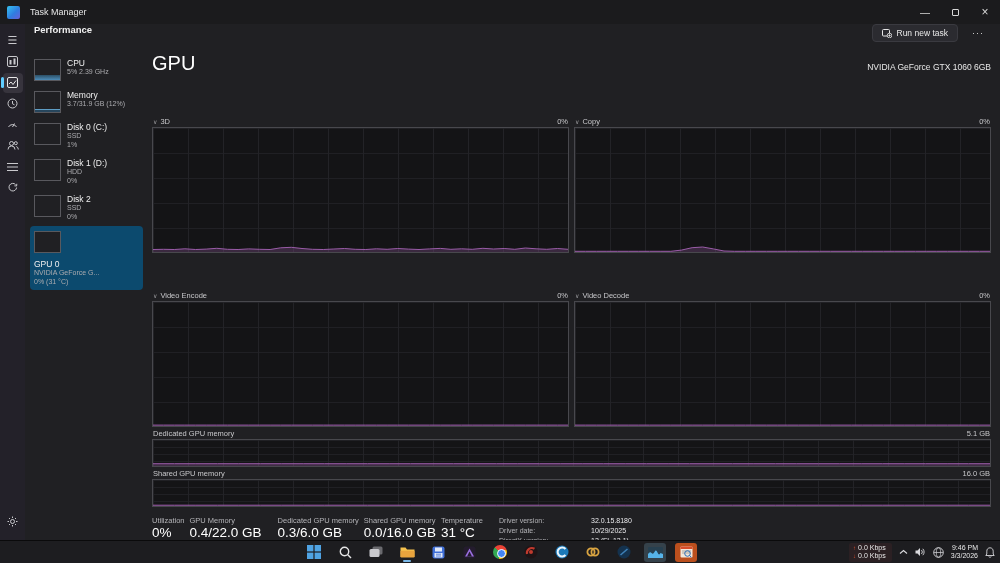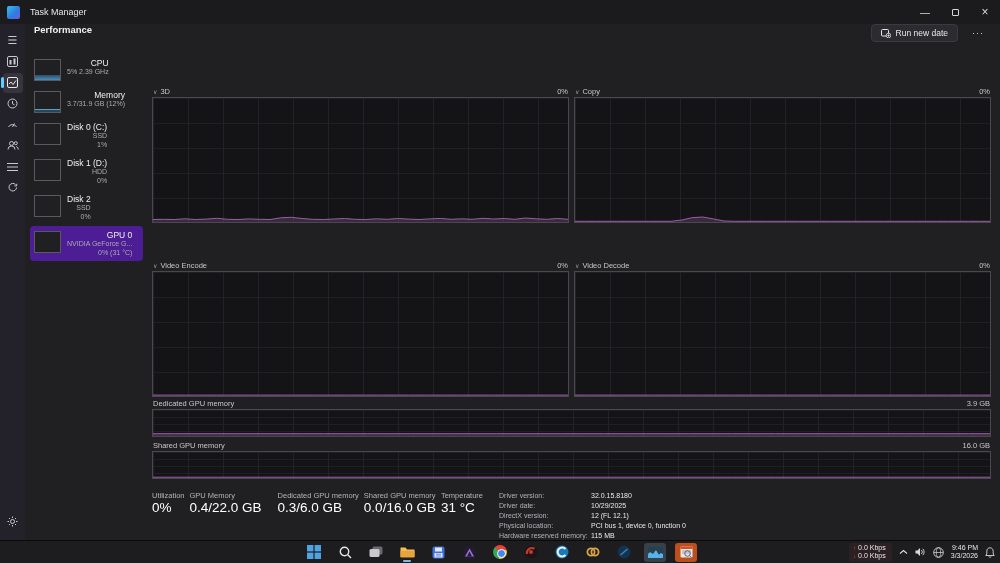--- a/index.html
+++ b/index.html
@@ -35,23 +35,23 @@
   .content-header { height:25px; display:flex; align-items:flex-start; padding:0 10px 0 9px; }
   .page-title { font-size:9.5px; font-weight:bold; color:#f0f0f0; }
   .header-actions { margin-left:auto; display:flex; align-items:center; gap:8px; }
   .run-btn { display:flex; align-items:center; gap:5px; font-size:8.5px; color:#e8e8e8;
     background:#2b2b30; border:1px solid #3a3a40; border-radius:4px; padding:3px 9px; }
   .more-btn { font-size:9px; letter-spacing:1px; color:#e0e0e0; padding:2px 6px; border-radius:3px; }
 
   .content-body { flex:1; display:flex; min-height:0; }
 
   
-  .perf-sidebar { width:120px; padding:5px 2px 0 5px; display:flex; flex-direction:column; gap:1px;text-align:right; }
+  .perf-sidebar { width:120px; padding:5px 2px 0 5px; display:flex; flex-direction:column; gap:1px; }
   .perf-item { display:flex; gap:6px; padding:4px 3px 4px 4px; border-radius:4px; align-items:flex-start; }
-  .perf-item.selected { background:#4c1d95; }
+  .perf-item.selected { background:#0c4a6e;flex-direction:column; }
   .thumb { width:27px; height:22px; border:1px solid #59595e; background:#202023; flex:none;
     position:relative; overflow:hidden; margin-top:1px; }
   .thumb .fillarea { position:absolute; left:0; right:0; bottom:0; }
   .pi-text { min-width:0; }
   .pi-title { font-size:8.5px; color:#f0f0f0; line-height:10px; white-space:nowrap; }
   .pi-sub { font-size:7px; color:#ababaf; line-height:8.5px; white-space:nowrap; overflow:hidden; }
 
   
   .main { flex:1; padding:0 9px 0 7px; display:flex; flex-direction:column; min-width:0; }
   .main-header { display:flex; justify-content:space-between; align-items:flex-end; margin:3px 0 4px; }
@@ -198,21 +198,21 @@
     <div class="content-header">
       <div class="page-title">Performance</div>
       <div class="header-actions">
         <div class="run-btn">
           <svg width="10" height="10" viewBox="0 0 10 10">
               <rect x="0.5" y="1.5" width="7" height="6.5" rx="1" fill="none" stroke="#e8e8e8"></rect>
               <circle cx="7.5" cy="7.5" r="2.3" fill="#2b2b30" stroke="#e8e8e8" stroke-width="0.8"></circle>
               <line x1="7.5" y1="6.3" x2="7.5" y2="8.7" stroke="#e8e8e8" stroke-width="0.8"></line>
               <line x1="6.3" y1="7.5" x2="8.7" y2="7.5" stroke="#e8e8e8" stroke-width="0.8"></line>
             </svg>
-          <span>Run new date</span>
+          <span>Run new task</span>
         </div>
         <div class="more-btn">···</div>
       </div>
     </div>
 
     <div class="content-body">
 
       <div class="perf-sidebar">
 
         <div class="perf-item">
@@ -269,20 +269,24 @@
           <div class="pi-text">
             <div class="pi-title">GPU 0</div>
             <div class="pi-sub">NVIDIA GeForce G...</div>
             <div class="pi-sub">0% (31 °C)</div>
           </div>
         </div>
 
       </div>
 
       <div class="main">
+        <div class="main-header">
+          <div class="gpu-title">GPU</div>
+          <div class="gpu-name">NVIDIA GeForce GTX 1060 6GB</div>
+        </div>
 
         <div class="chart-row">
           <div class="chart-block">
             <div class="chart-head">
               <span class="chev">∨</span>
               <span>3D</span>
               <span class="right">0%</span>
             </div>
             <div class="chart-box tall">
                 <svg width="415" height="124" viewBox="0 0 415 124" preserveAspectRatio="none">
@@ -331,21 +335,21 @@
                   <polygon points="0.0,123.1 10.6,123.1 21.3,123.1 31.9,123.1 42.6,123.1 53.2,123.1 63.8,123.1 74.5,123.1 85.1,123.1 95.8,123.1 106.4,123.1 117.1,123.1 127.7,123.1 138.3,123.1 149.0,123.1 159.6,123.1 170.3,123.1 180.9,123.1 191.5,123.1 202.2,123.1 212.8,123.1 223.5,123.1 234.1,123.1 244.7,123.1 255.4,123.1 266.0,123.1 276.7,123.1 287.3,123.1 297.9,123.1 308.6,123.1 319.2,123.1 329.9,123.1 340.5,123.1 351.2,123.1 361.8,123.1 372.4,123.1 383.1,123.1 393.7,123.1 404.4,123.1 415.0,123.1 415,124 0,124" fill="rgba(130,80,140,0.3)"></polygon>
                   <polyline points="0.0,123.1 10.6,123.1 21.3,123.1 31.9,123.1 42.6,123.1 53.2,123.1 63.8,123.1 74.5,123.1 85.1,123.1 95.8,123.1 106.4,123.1 117.1,123.1 127.7,123.1 138.3,123.1 149.0,123.1 159.6,123.1 170.3,123.1 180.9,123.1 191.5,123.1 202.2,123.1 212.8,123.1 223.5,123.1 234.1,123.1 244.7,123.1 255.4,123.1 266.0,123.1 276.7,123.1 287.3,123.1 297.9,123.1 308.6,123.1 319.2,123.1 329.9,123.1 340.5,123.1 351.2,123.1 361.8,123.1 372.4,123.1 383.1,123.1 393.7,123.1 404.4,123.1 415.0,123.1" fill="none" stroke="#9a5ca8" stroke-width="1"></polyline>
                 </svg>
               </div>
           </div>
         </div>
 
         <div class="chart-block">
           <div class="chart-head">
             <span>Dedicated GPU memory</span>
-            <span class="right">3.9 GB</span>
+            <span class="right">5.1 GB</span>
           </div>
           <div class="chart-box mem">
               <svg width="837" height="26" viewBox="0 0 837 26" preserveAspectRatio="none">
                 <polygon points="0.0,23.7 21.5,23.7 42.9,23.7 64.4,23.7 85.8,23.7 107.3,23.7 128.8,23.7 150.2,23.7 171.7,23.7 193.2,23.7 214.6,23.7 236.1,23.7 257.5,23.7 279.0,23.7 300.5,23.7 321.9,23.7 343.4,23.7 364.8,23.7 386.3,23.7 407.8,23.7 429.2,23.7 450.7,23.7 472.2,23.7 493.6,23.7 515.1,23.7 536.5,23.7 558.0,23.7 579.5,23.7 600.9,23.7 622.4,23.7 643.8,23.7 665.3,23.7 686.8,23.7 708.2,23.7 729.7,23.7 751.2,23.7 772.6,23.7 794.1,23.7 815.5,23.7 837.0,23.7 837,26 0,26" fill="rgba(130,80,140,0.4)"></polygon>
                 <polyline points="0.0,23.7 21.5,23.7 42.9,23.7 64.4,23.7 85.8,23.7 107.3,23.7 128.8,23.7 150.2,23.7 171.7,23.7 193.2,23.7 214.6,23.7 236.1,23.7 257.5,23.7 279.0,23.7 300.5,23.7 321.9,23.7 343.4,23.7 364.8,23.7 386.3,23.7 407.8,23.7 429.2,23.7 450.7,23.7 472.2,23.7 493.6,23.7 515.1,23.7 536.5,23.7 558.0,23.7 579.5,23.7 600.9,23.7 622.4,23.7 643.8,23.7 665.3,23.7 686.8,23.7 708.2,23.7 729.7,23.7 751.2,23.7 772.6,23.7 794.1,23.7 815.5,23.7 837.0,23.7" fill="none" stroke="#9a5ca8" stroke-width="1"></polyline>
               </svg>
             </div>
         </div>
 
         <div class="chart-block">

